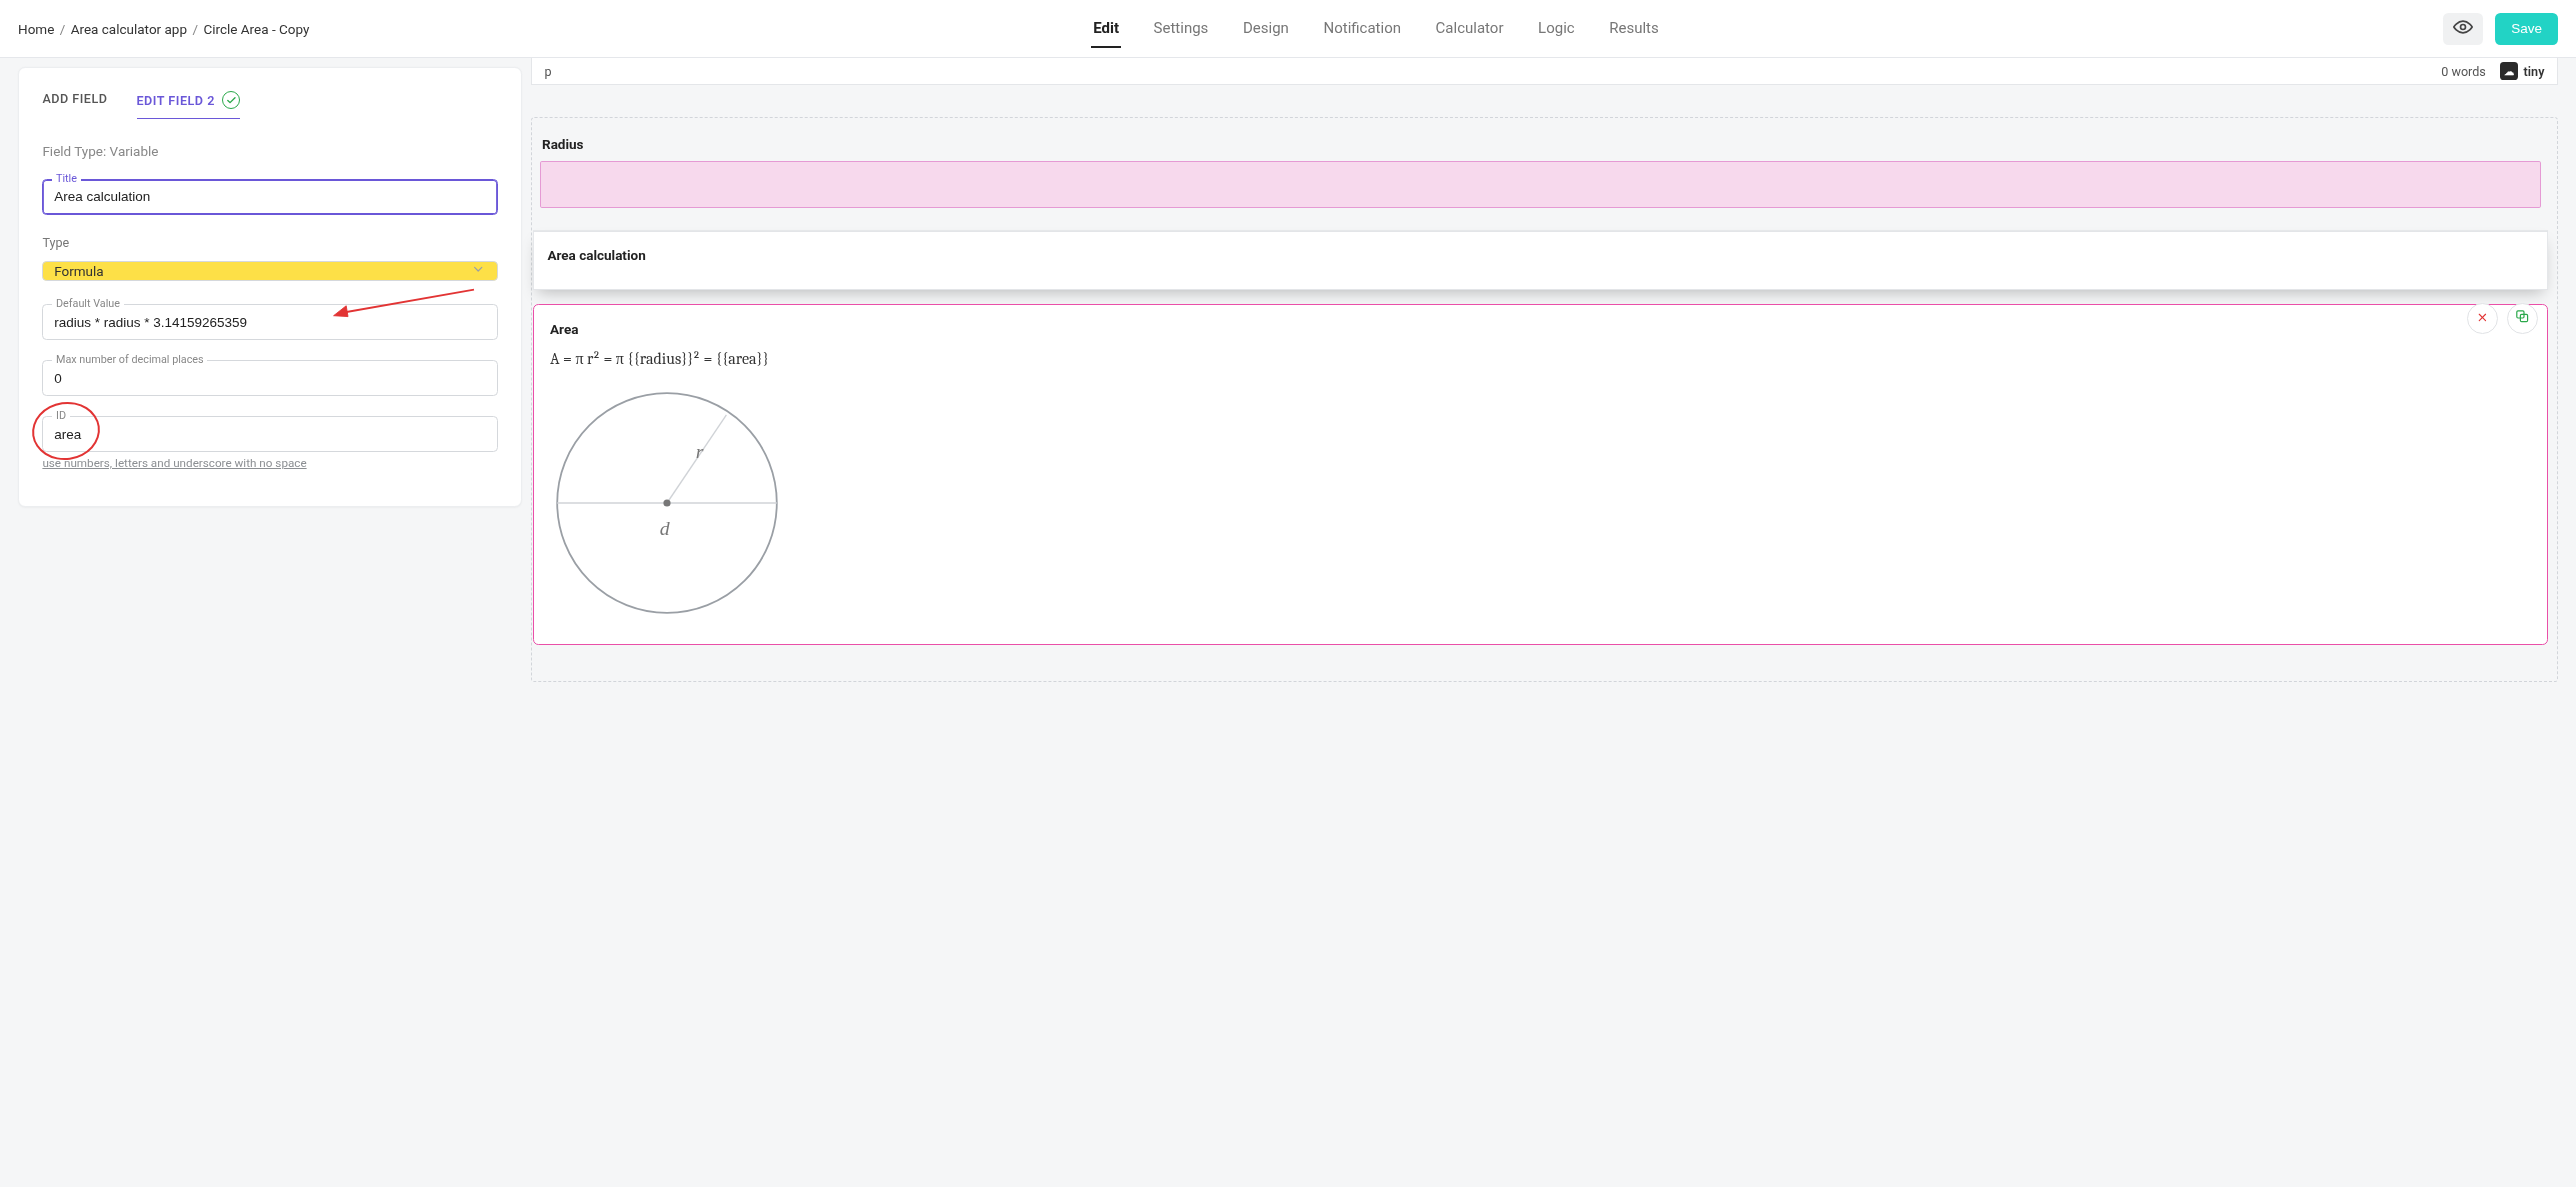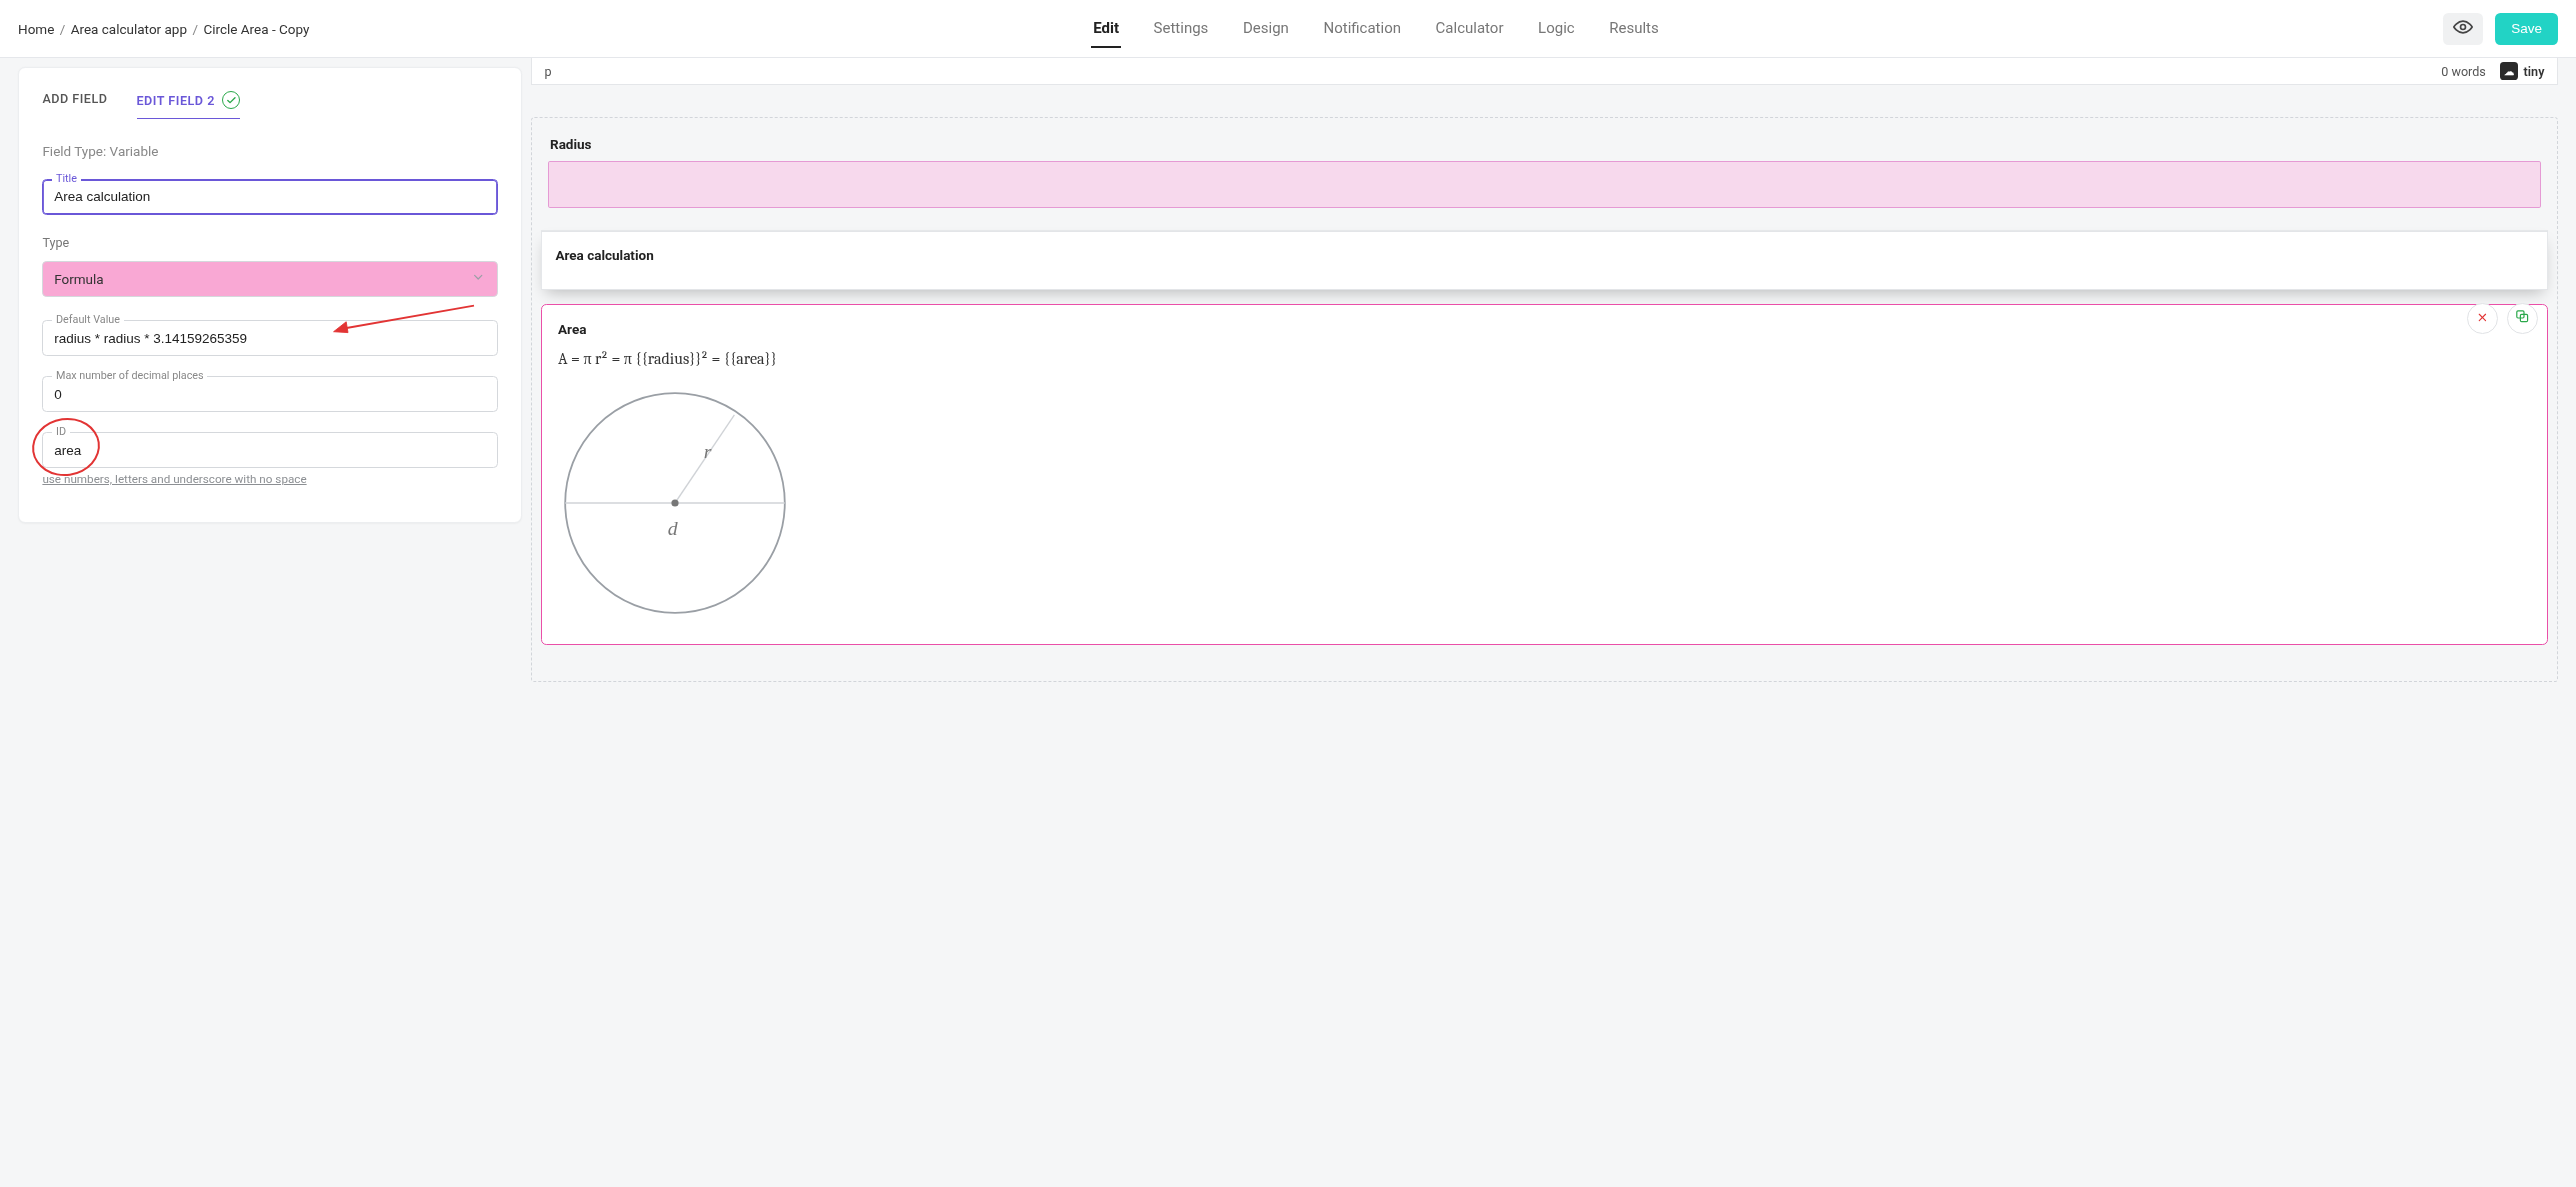--- a/index.html
+++ b/index.html
@@ -86,23 +86,23 @@
     font-size:10.8px; color:#888;
   }
   .float-label.accent { color:#6a57d8; }
   .txt {
     width:100%; height:36px; border:0.9px solid #d5d8dc; border-radius:4.5px;
     padding:0 10.8px; font-size:13.5px; color:#222; background:#fff; outline:none;
   }
   .txt.accent { border:0.9px solid #6a57d8; box-shadow:0 0 0 0.9px #6a57d8 inset; }
   .label-static { font-size:12.6px; color:#777; margin-bottom:11px; }
   .select-row {
-    width:100%; height:36px; border:0.9px solid #d5d8dc; border-radius:4.5px;
+    width:100%; height:20px; border:0.9px solid #d5d8dc; border-radius:4.5px;
     padding:0 10.8px; display:flex; align-items:center; justify-content:space-between;
-    color:#333; background:#f9a8d4; cursor:pointer;
+    color:#333; background:#fde047; cursor:pointer;
   }
   .chev-down { color:#aaa; }
   .hint { font-size:11.7px; color:#8c8f93; margin-top:3.6px;text-decoration:underline; }
 
   .annot-arrow { position:absolute; left:288px; top:-18px; width:153px; height:36px; pointer-events:none; }
   .annot-arrow svg line, .annot-arrow svg polygon { stroke:#e23434; fill:#e23434; }
   .annot-circle {
     position:absolute; left:-10.8px; top:-14.4px; width:68px; height:58px;
     border:2.7px solid #e23434; border-radius:50%;
     transform:rotate(-8deg);
@@ -117,21 +117,21 @@
     border-top:none;
     padding:0 12.6px; height:27px; font-size:12.6px; color:#555;
   }
   .tiny-mark { display:flex; align-items:center; gap:5.4px; color:#333; font-weight:600; font-size:12.6px; }
   .tiny-mark .badge { width:18px;height:18px;border-radius:3.6px;background:#2b2b2b;display:flex;align-items:center;justify-content:center;color:#fff;font-size:10px;font-weight:700; }
 
   .dashwrap {
     margin-top:32px;
     border:1.8px dashed #d2d5da;
     border-radius:3.6px;
-    padding:9px 9px 36px 9px;
+    padding:9px 9px 36px 1px;
     display:flex; flex-direction:column; gap:14.4px;
   }
 
   .radius-card { padding:9px 7.2px 7.2px 7.2px; }
   .radius-card .title { font-weight:700; color:#222; font-size:13.5px; margin-bottom:9px; margin-left:1.8px; }
   .radius-box {
     height:47px; border:0.9px solid #e59ad4; background:#f7d9ed; border-radius:1.8px;
   }
 
   .calc-card {

